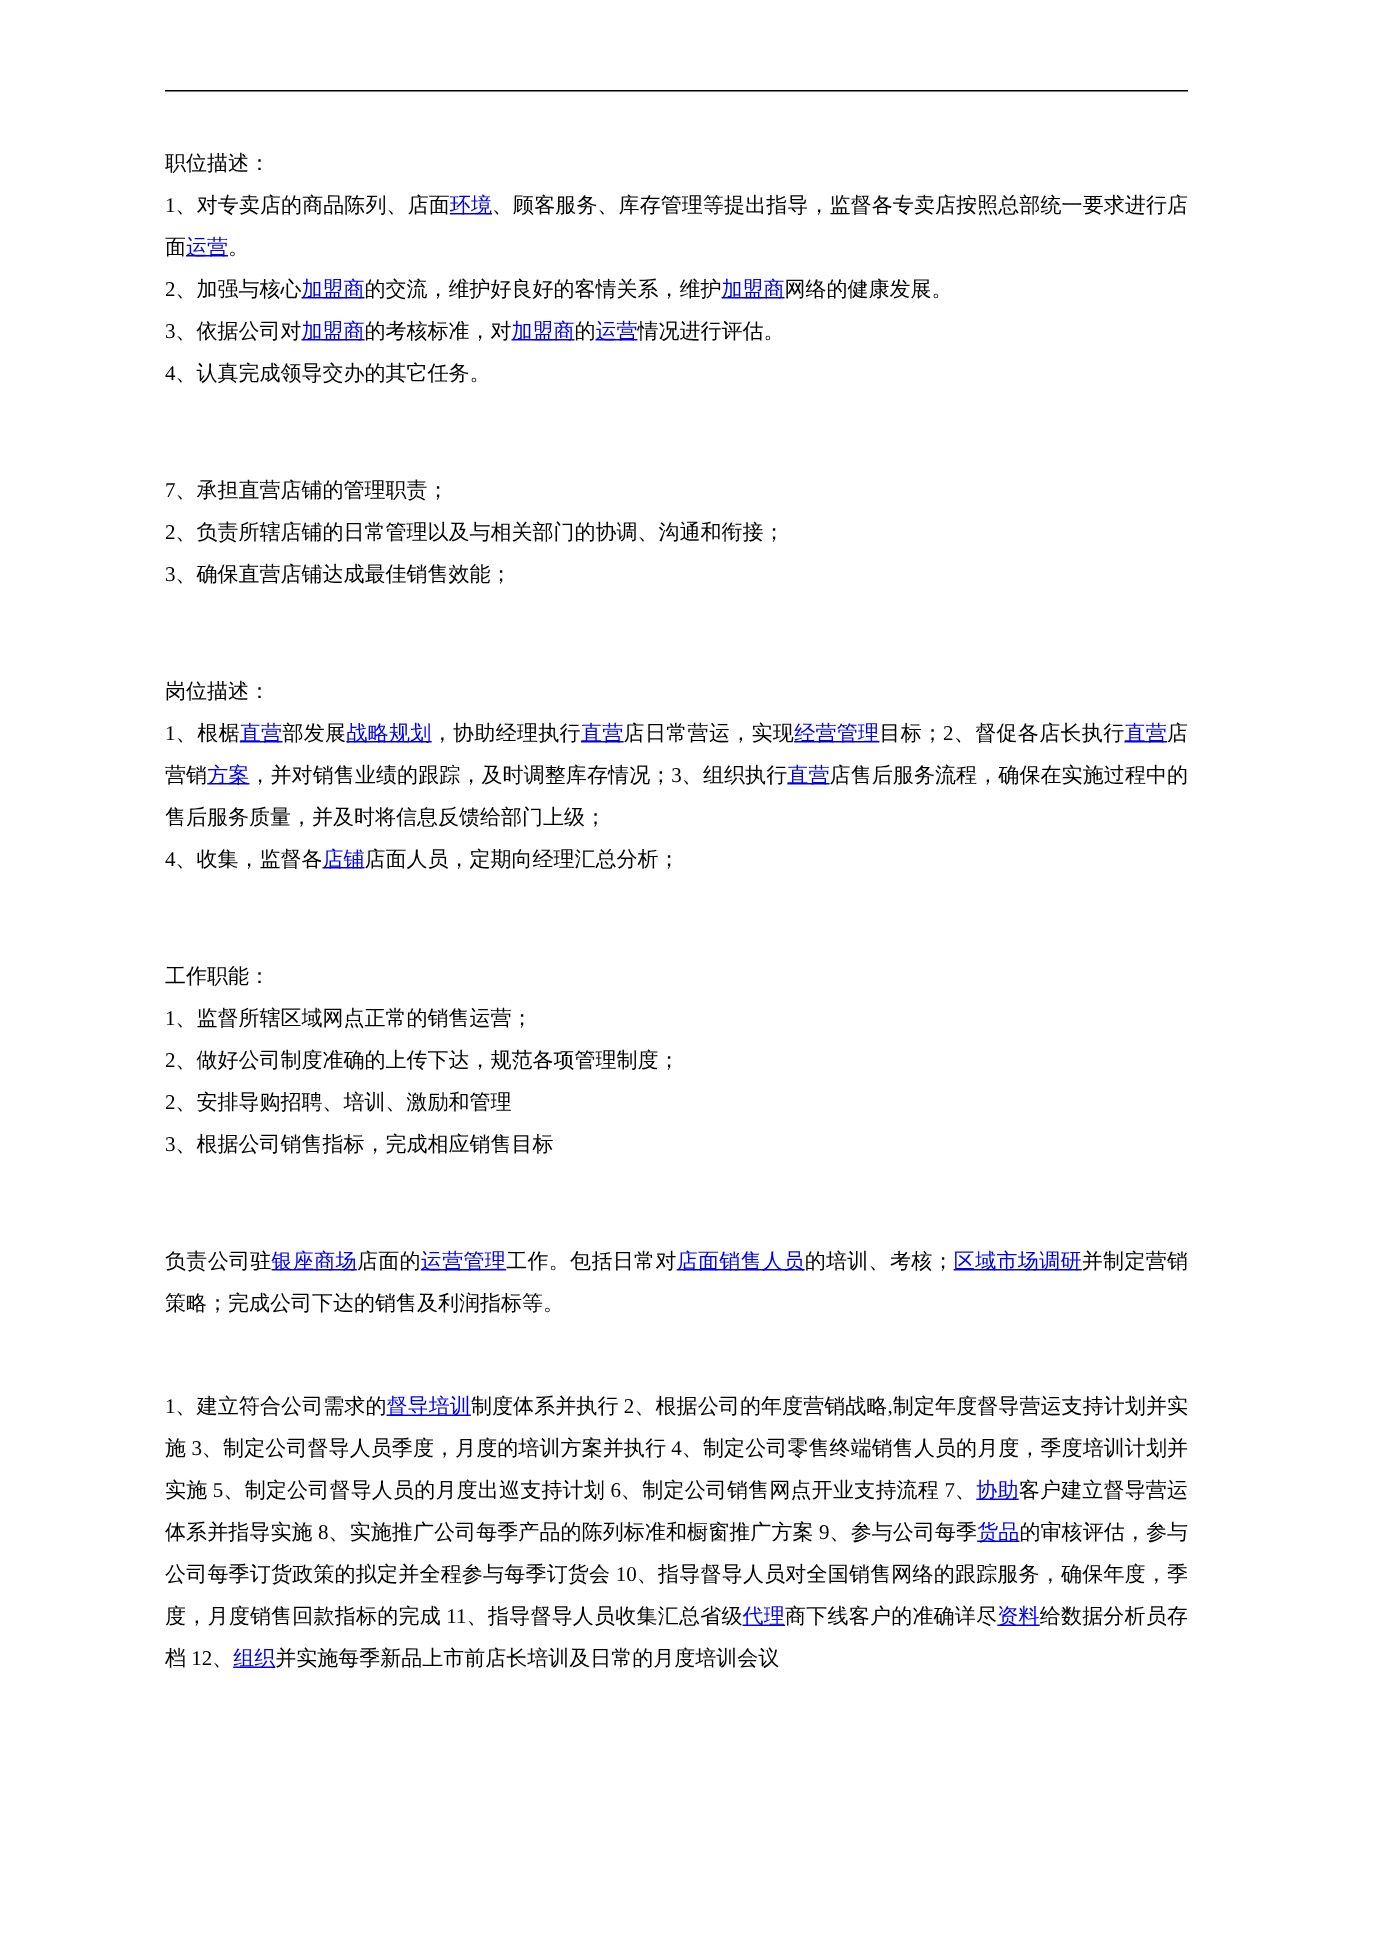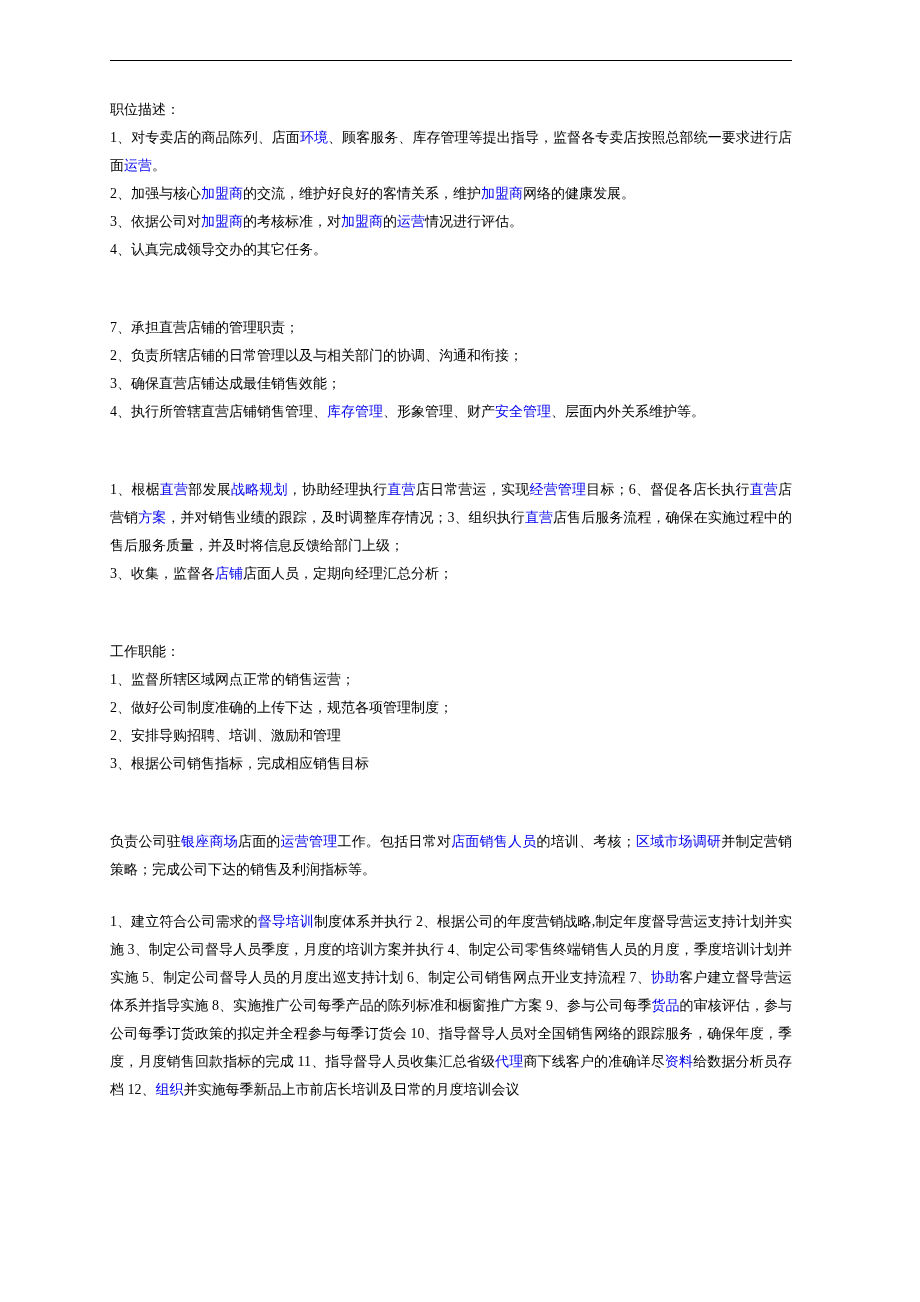--- a/index.html
+++ b/index.html
@@ -23,56 +23,57 @@
     .section {
       margin-bottom: 50px;
       text-align: justify;
     }
     .section p {
       margin: 0;
       padding: 0;
     }
     a.link {
       color: #0000EE;
+      text-decoration: underline;
     }
   </style>
 </head>
 <body>
 
 <div class="page">
   <div class="hr-line"></div>
 
   <div class="section">
     <p>职位描述：</p>
     <p><span>1、对专卖店的商品陈列、店面</span><a class="link">环境</a><span>、顾客服务、库存管理等提出指导，监督各专卖店按照总部统一要求进行店面</span><a class="link">运营</a><span>。</span></p>
     <p><span>2、加强与核心</span><a class="link">加盟商</a><span>的交流，维护好良好的客情关系，维护</span><a class="link">加盟商</a><span>网络的健康发展。</span></p>
     <p><span>3、依据公司对</span><a class="link">加盟商</a><span>的考核标准，对</span><a class="link">加盟商</a><span>的</span><a class="link">运营</a><span>情况进行评估。</span></p>
     <p>4、认真完成领导交办的其它任务。</p>
   </div>
 
   <div class="section">
     <p>7、承担直营店铺的管理职责；</p>
     <p>2、负责所辖店铺的日常管理以及与相关部门的协调、沟通和衔接；</p>
     <p>3、确保直营店铺达成最佳销售效能；</p>
-    <p><span>4、执行所管辖直营店铺销售管理、</span><a class="link">库存管理</a><span>、形象管理、财产</span><a class="link">安全管理</a><span>、层面内外关系维护等。</span></p>
   </div>
 
   <div class="section">
-    <p><span>1、根椐</span><a class="link">直营</a><span>部发展</span><a class="link">战略规划</a><span>，协助经理执行</span><a class="link">直营</a><span>店日常营运，实现</span><a class="link">经营管理</a><span>目标；6、督促各店长执行</span><a class="link">直营</a><span>店营销</span><a class="link">方案</a><span>，并对销售业绩的跟踪，及时调整库存情况；3、组织执行</span><a class="link">直营</a><span>店售后服务流程，确保在实施过程中的售后服务质量，并及时将信息反馈给部门上级；</span></p>
-    <p><span>3、收集，监督各</span><a class="link">店铺</a><span>店面人员，定期向经理汇总分析；</span></p>
+    <p>岗位描述：</p>
+    <p><span>1、根椐</span><a class="link">直营</a><span>部发展</span><a class="link">战略规划</a><span>，协助经理执行</span><a class="link">直营</a><span>店日常营运，实现</span><a class="link">经营管理</a><span>目标；2、督促各店长执行</span><a class="link">直营</a><span>店营销</span><a class="link">方案</a><span>，并对销售业绩的跟踪，及时调整库存情况；3、组织执行</span><a class="link">直营</a><span>店售后服务流程，确保在实施过程中的售后服务质量，并及时将信息反馈给部门上级；</span></p>
+    <p><span>4、收集，监督各</span><a class="link">店铺</a><span>店面人员，定期向经理汇总分析；</span></p>
   </div>
 
   <div class="section" style="margin-bottom:50px;">
     <p style="">工作职能：</p>
     <p>1、监督所辖区域网点正常的销售运营；</p>
     <p>2、做好公司制度准确的上传下达，规范各项管理制度；</p>
     <p>2、安排导购招聘、培训、激励和管理</p>
     <p>3、根据公司销售指标，完成相应销售目标</p>
   </div>
 
-  <div class="section" style="margin-bottom:24px;">
+  <div class="section" style="margin-bottom:41px;">
     <p><span>负责公司驻</span><a class="link">银座商场</a><span>店面的</span><a class="link">运营管理</a><span>工作。包括日常对</span><a class="link">店面销售人员</a><span>的培训、考核；</span><a class="link">区域市场调研</a><span>并制定营销策略；完成公司下达的销售及利润指标等。</span></p>
   </div>
 
   <div class="section">
     <p><span>1、建立符合公司需求的</span><a class="link">督导培训</a><span>制度体系并执行 2、根据公司的年度营销战略,制定年度督导营运支持计划并实施 3、制定公司督导人员季度，月度的培训方案并执行 4、制定公司零售终端销售人员的月度，季度培训计划并实施 5、制定公司督导人员的月度出巡支持计划 6、制定公司销售网点开业支持流程 7、</span><a class="link">协助</a><span>客户建立督导营运体系并指导实施 8、实施推广公司每季产品的陈列标准和橱窗推广方案 9、参与公司每季</span><a class="link">货品</a><span>的审核评估，参与公司每季订货政策的拟定并全程参与每季订货会 10、指导督导人员对全国销售网络的跟踪服务，确保年度，季度，月度销售回款指标的完成 11、指导督导人员收集汇总省级</span><a class="link">代理</a><span>商下线客户的准确详尽</span><a class="link">资料</a><span>给数据分析员存档 12、</span><a class="link">组织</a><span>并实施每季新品上市前店长培训及日常的月度培训会议</span></p>
   </div>
 </div>
 
 </body></html>

